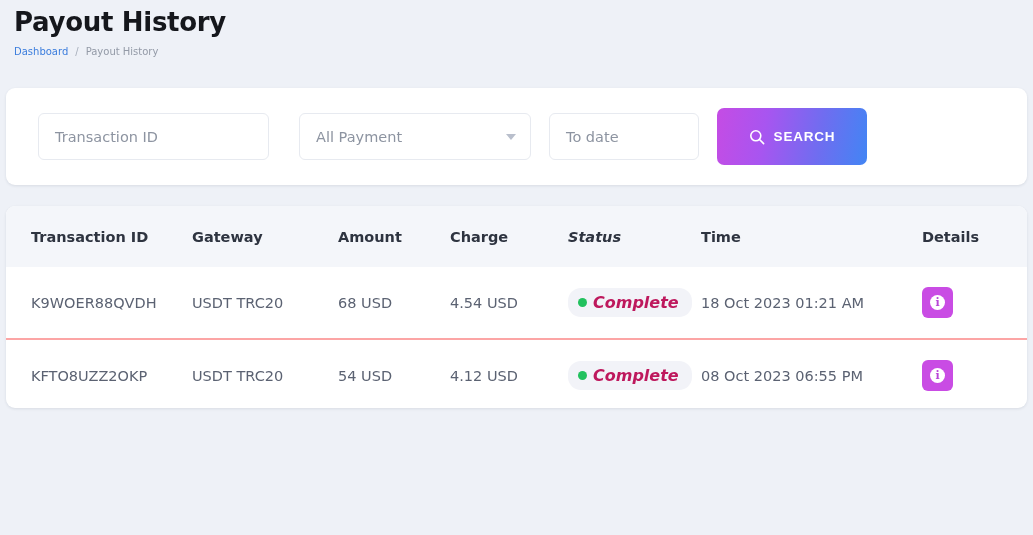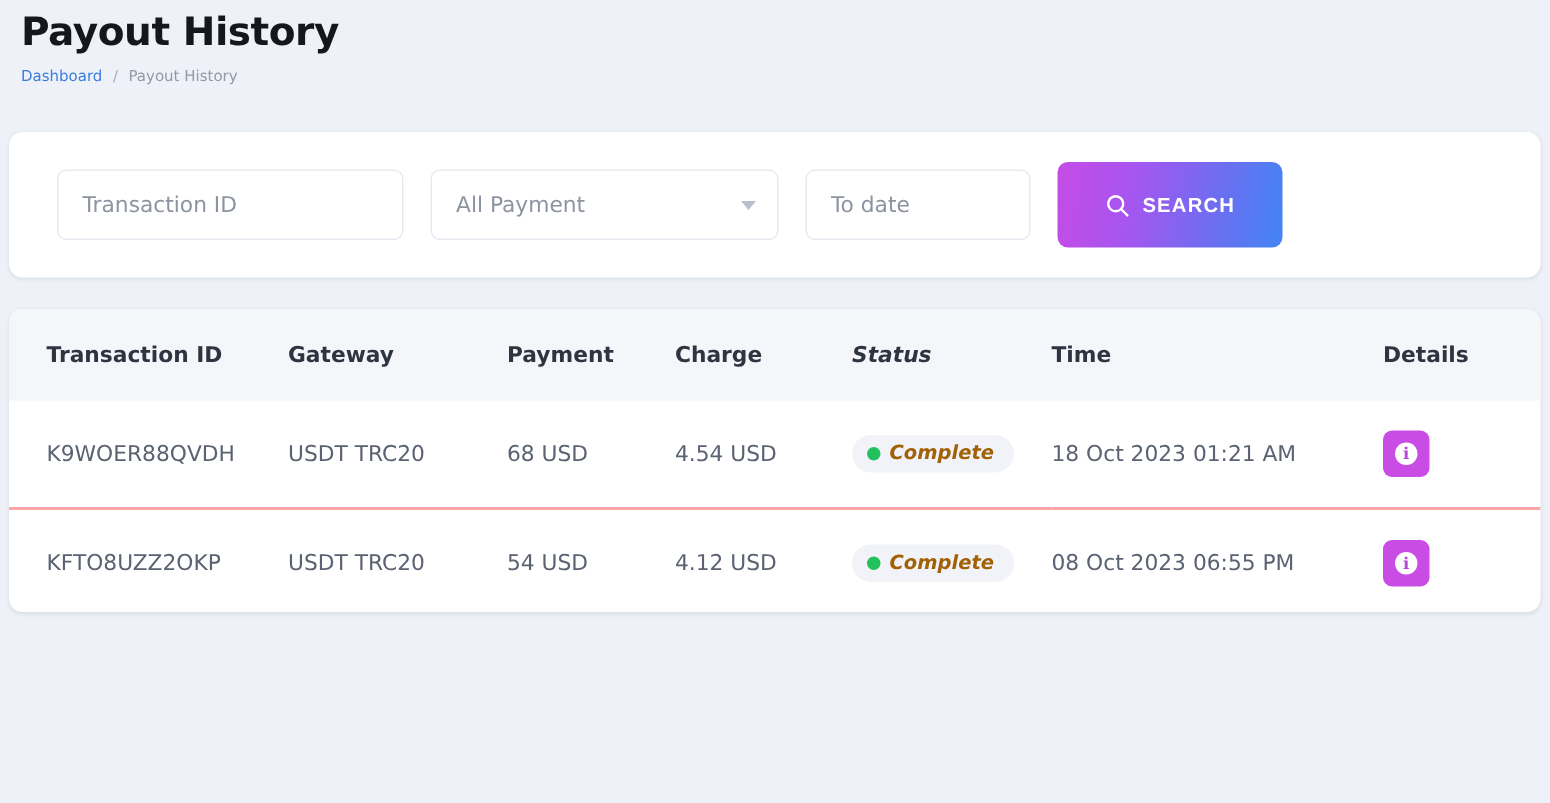--- a/index.html
+++ b/index.html
@@ -66,21 +66,21 @@
     border: 1px solid #e7eaf0;
     border-radius: 6px;
     display: flex;
     align-items: center;
     padding: 0 16px;
     font-size: 14.5px;
     color: #8d94a1;
     position: relative;
   }
   .f-txid   { width: 231px; margin-left: 16px; }
-  .f-select { width: 232px; margin-left: 18px; justify-content: space-between; padding-right: 14px; }
+  .f-select { width: 232px; margin-left: 30px; justify-content: space-between; padding-right: 14px; }
   .f-from   { width: 148px; margin-left: 18px; }
   .f-to     { width: 150px; margin-left: 18px; }
 
   .caret {
     width: 0; height: 0;
     border-left: 5px solid transparent;
     border-right: 5px solid transparent;
     border-top: 6px solid #b9bfcc;
   }
 
@@ -147,23 +147,23 @@
   .c-time    { width: 221px; }
   .c-details { width: 105px; }
 
   .badge {
     display: inline-flex;
     align-items: center;
     gap: 6px;
     background: #f2f3f8;
     border-radius: 13px;
     padding: 5px 13px 5px 10px;
-    font-size: 13px;
-    font-weight: 700;
-    color: #a16207;
+    font-size: 16px;
+    font-weight: 700;
+    color: #be185d;
   }
   .dot {
     width: 9px; height: 9px;
     border-radius: 50%;
     background: #22c15e;
     display: inline-block;
   }
 
   .details-btn {
     width: 31px; height: 31px;
@@ -227,21 +227,21 @@
       <span>SEARCH</span>
     </button>
   </div>
 
   <div class="table-card">
     <table>
       <thead>
         <tr>
           <th class="c-txid">Transaction ID</th>
           <th class="c-gateway">Gateway</th>
-          <th class="c-amount">Payment</th>
+          <th class="c-amount">Amount</th>
           <th class="c-charge">Charge</th>
           <th class="c-status">Status</th>
           <th class="c-time">Time</th>
           <th class="c-details">Details</th>
         </tr>
       </thead>
       <tbody>
 
         <tr>
           <td class="c-txid">K9WOER88QVDH</td>

